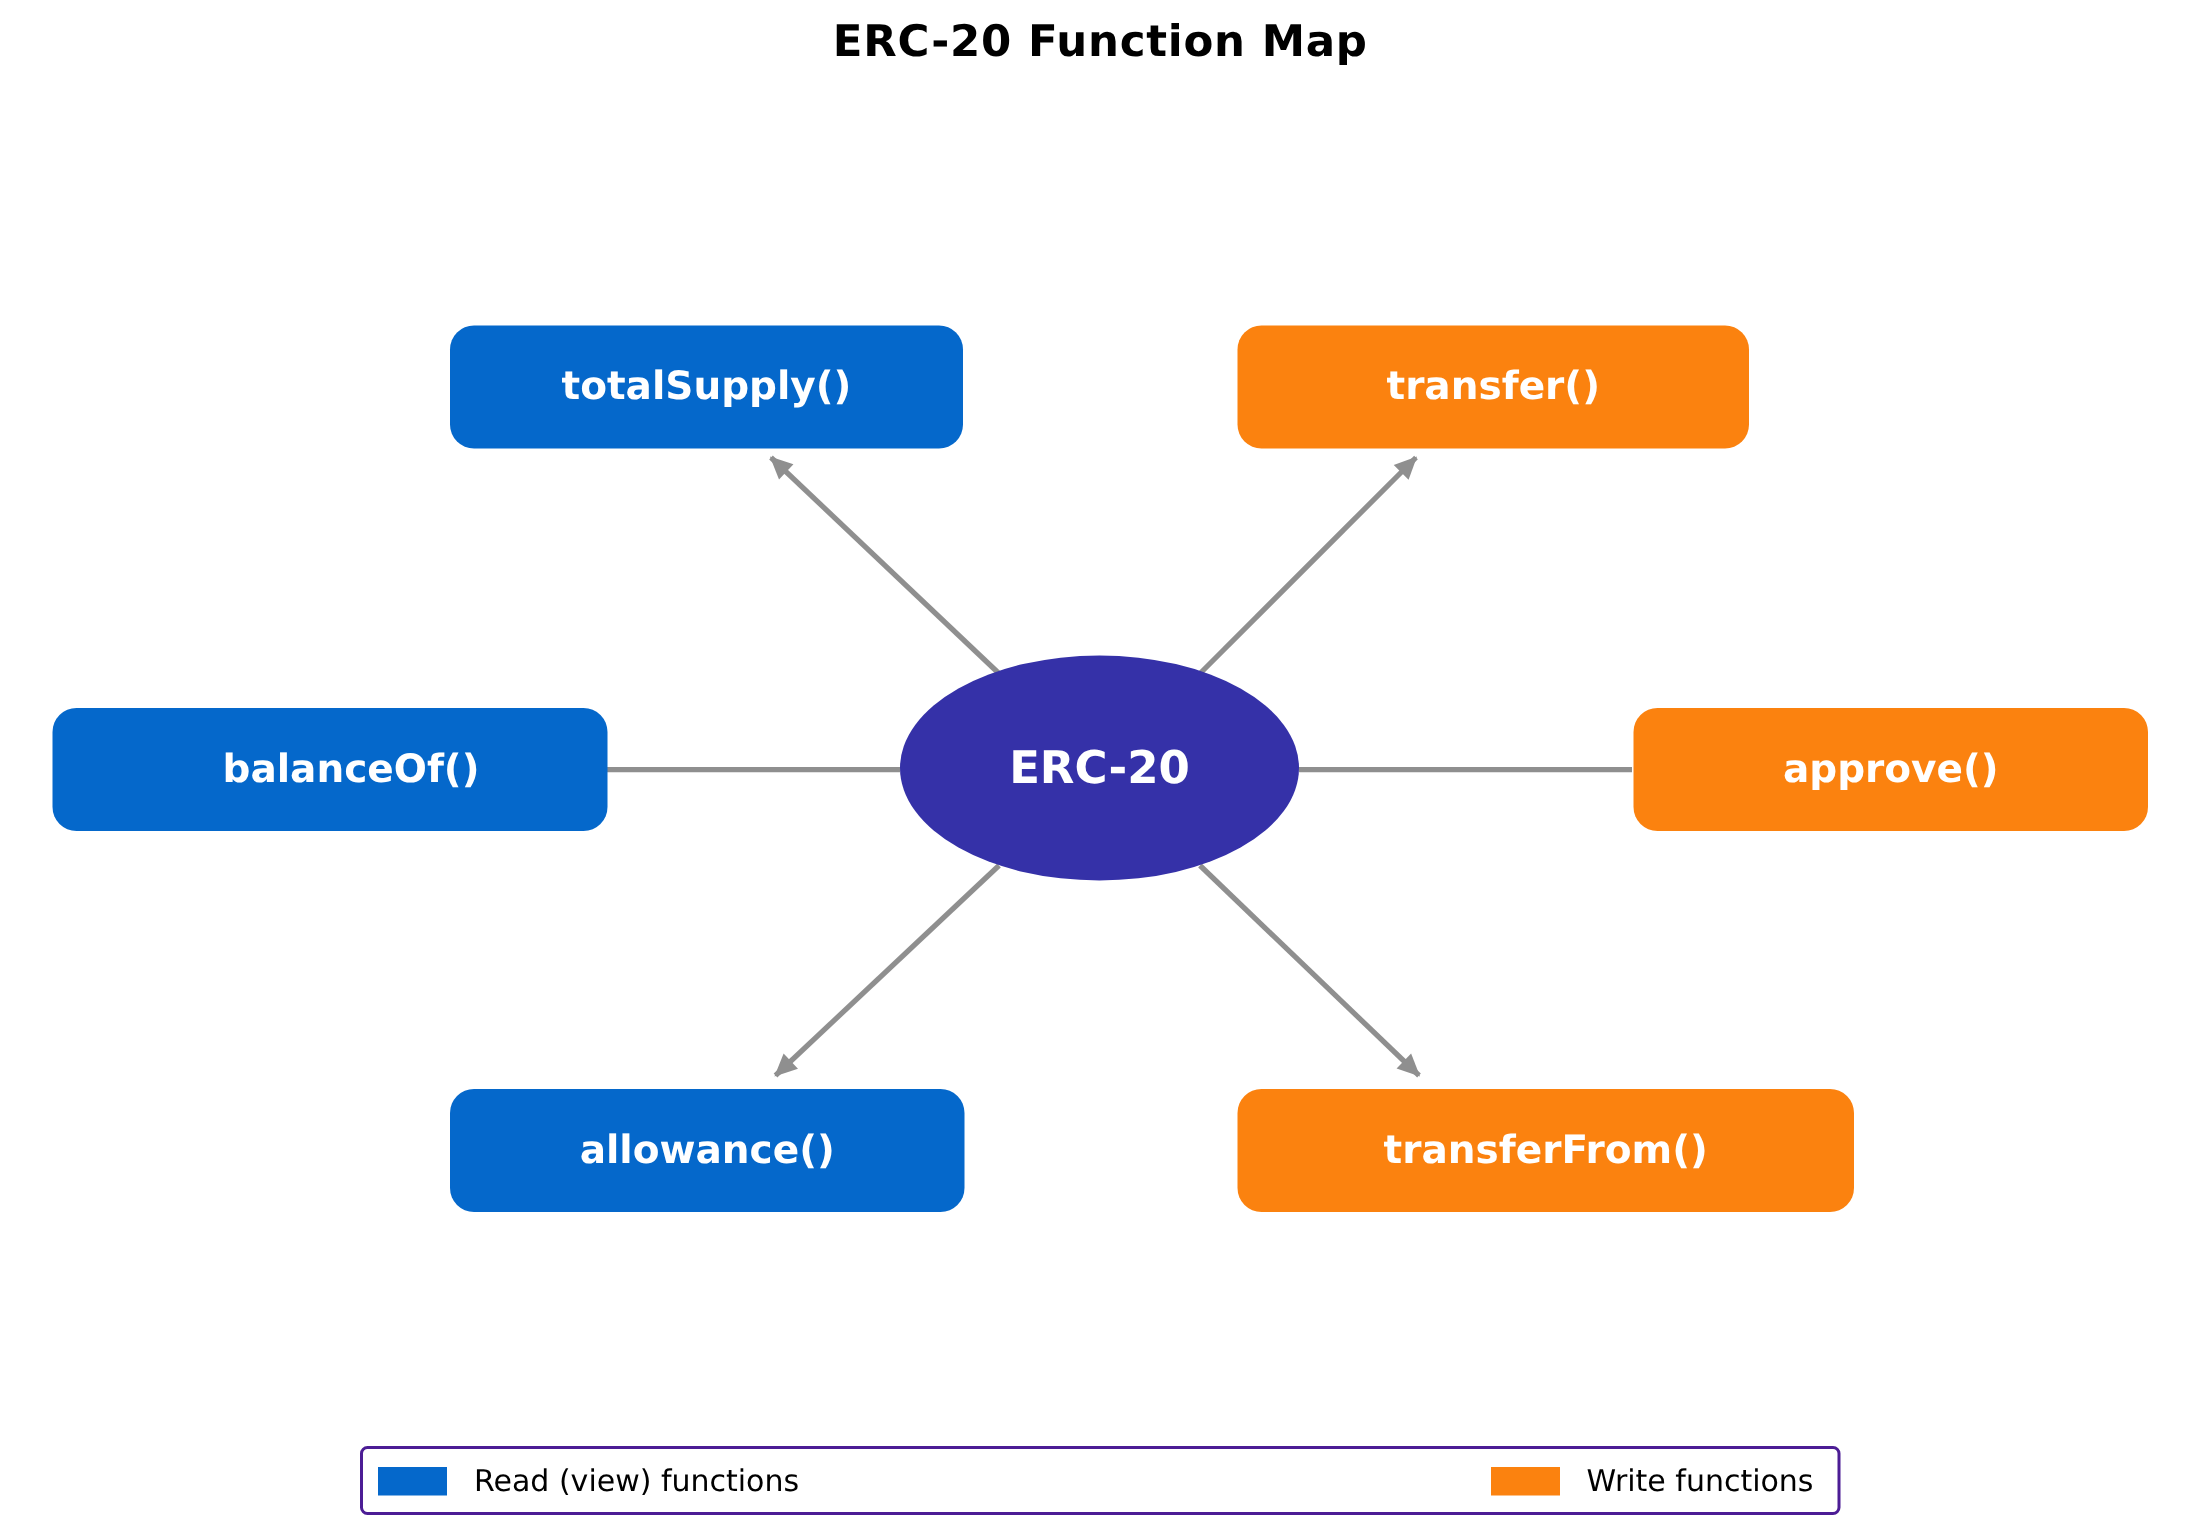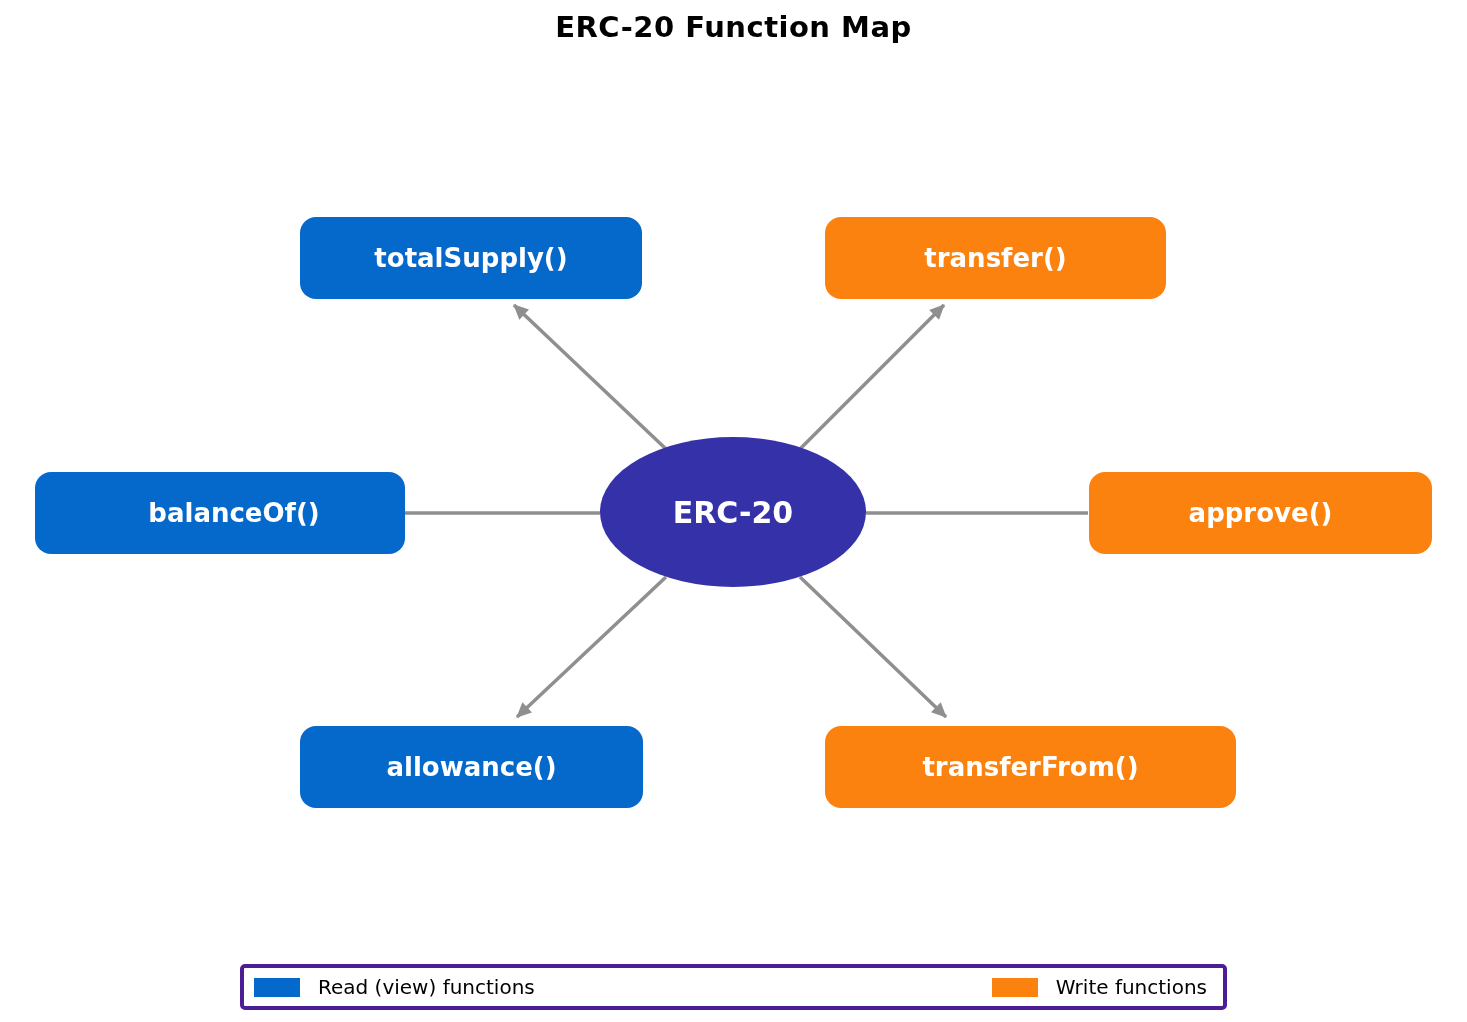--- a/index.html
+++ b/index.html
@@ -57,21 +57,21 @@
     font-size: 30px;
   }
   .legend {
     position: absolute;
     left: 240px;
     top: 964px;
     width: 987px;
     height: 46px;
     box-sizing: border-box;
     background: #ffffff;
-    border: 4px solid #4c1d95;
+    border: 2px solid #4c1d95;
     border-radius: 5px;
     display: flex;
     align-items: center;
     justify-content: space-between;
     padding: 0 16px 0 10px;
   }
   .legend-item {
     display: flex;
     align-items: center;
     gap: 18px;

